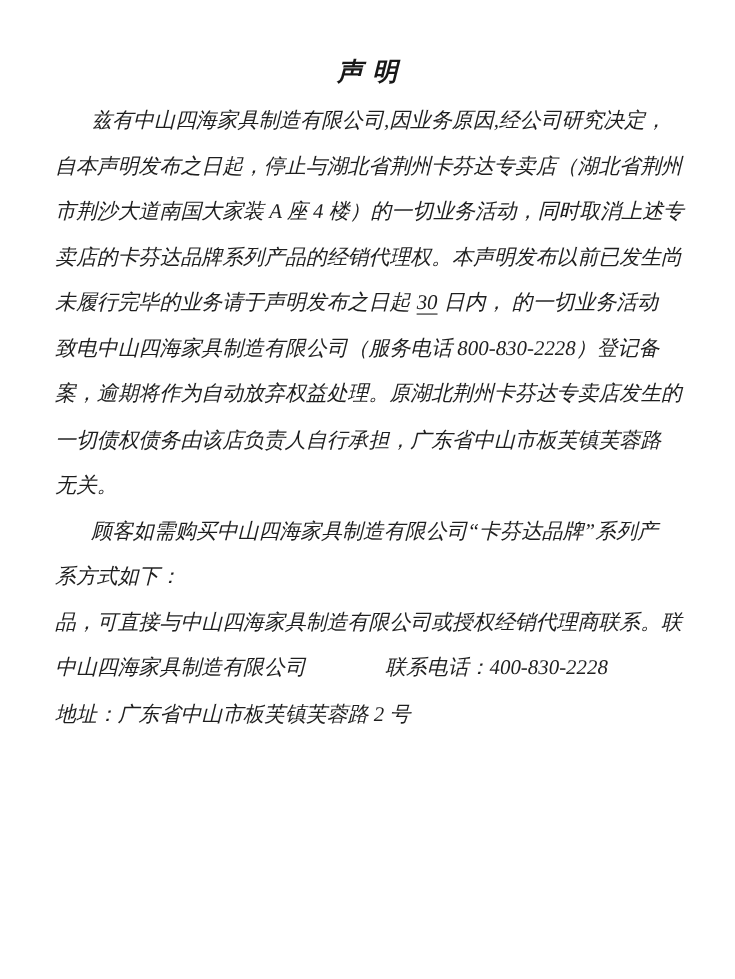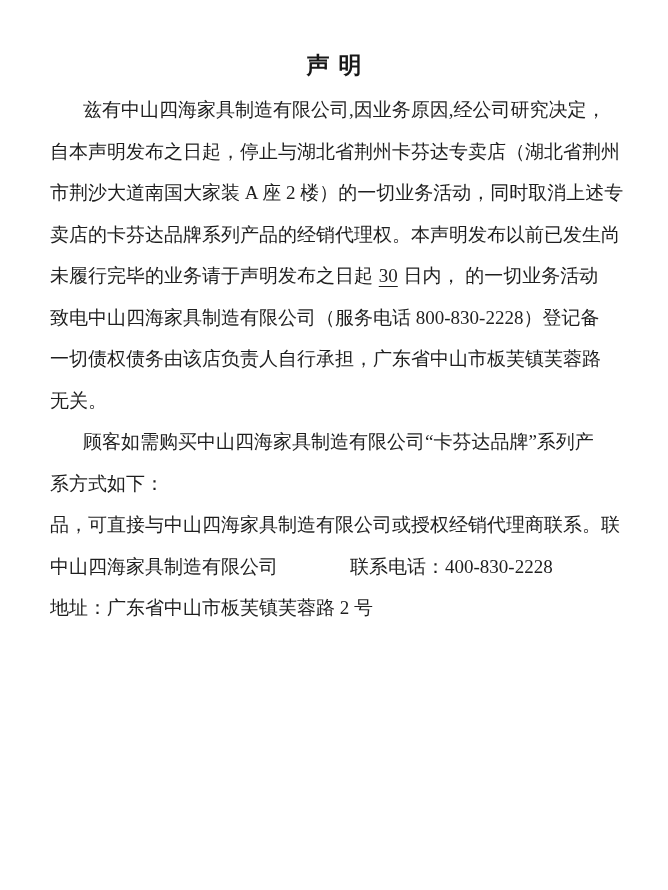--- a/index.html
+++ b/index.html
@@ -4,20 +4,21 @@
 <style>
   html, body { margin: 0; padding: 0; background: #ffffff; }
   .page {
     position: relative;
     width: 668px;
     height: 686px;
     background: #ffffff;
     overflow: hidden;
     font-family: "Liberation Serif", "DejaVu Serif", serif;
     color: #1e1e1e;
+    font-style: italic;
   }
   .doc-title {
     position: absolute;
     top: 50px;
     left: 0;
     width: 668px;
     text-align: center;
     font-size: 23px;
     font-weight: bold;
     letter-spacing: 9px;
@@ -84,24 +85,25 @@
 </head>
 <body>
 
 <div class="page">
 
   <div class="doc-title">声明</div>
 
   <div class="body-text">
     <div class="line indent">兹有中山四海家具制造有限公司,因业务原因,经公司研究决定，</div>
     <div class="line">自本声明发布之日起，停止与湖北省荆州卡芬达专卖店（湖北省荆州</div>
-    <div class="line">市荆沙大道南国大家装 A 座 2 楼）的一切业务活动，同时取消上述专</div>
+    <div class="line">市荆沙大道南国大家装 A 座 4 楼）的一切业务活动，同时取消上述专</div>
     <div class="line">卖店的卡芬达品牌系列产品的经销代理权。本声明发布以前已发生尚</div>
     <div class="line"><span>未履行完毕的业务请于声明发布之日起 </span><span class="udays">30</span><span> 日内， 的一切业务活动</span></div>
     <div class="line">致电中山四海家具制造有限公司（服务电话 800-830-2228）登记备</div>
+    <div class="line">案，逾期将作为自动放弃权益处理。原湖北荆州卡芬达专卖店发生的</div>
     <div class="line">一切债权债务由该店负责人自行承担，广东省中山市板芙镇芙蓉路</div>
     <div class="line">无关。</div>
     <div class="line indent">顾客如需购买中山四海家具制造有限公司“卡芬达品牌”系列产</div>
     <div class="line">系方式如下：</div>
     <div class="line">品，可直接与中山四海家具制造有限公司或授权经销代理商联系。联</div>
     <div class="line contact-line">
       <span>中山四海家具制造有限公司</span>
       <span class="contact-phone">联系电话：400-830-2228</span>
     </div>
     <div class="line">地址：广东省中山市板芙镇芙蓉路 2 号</div>

